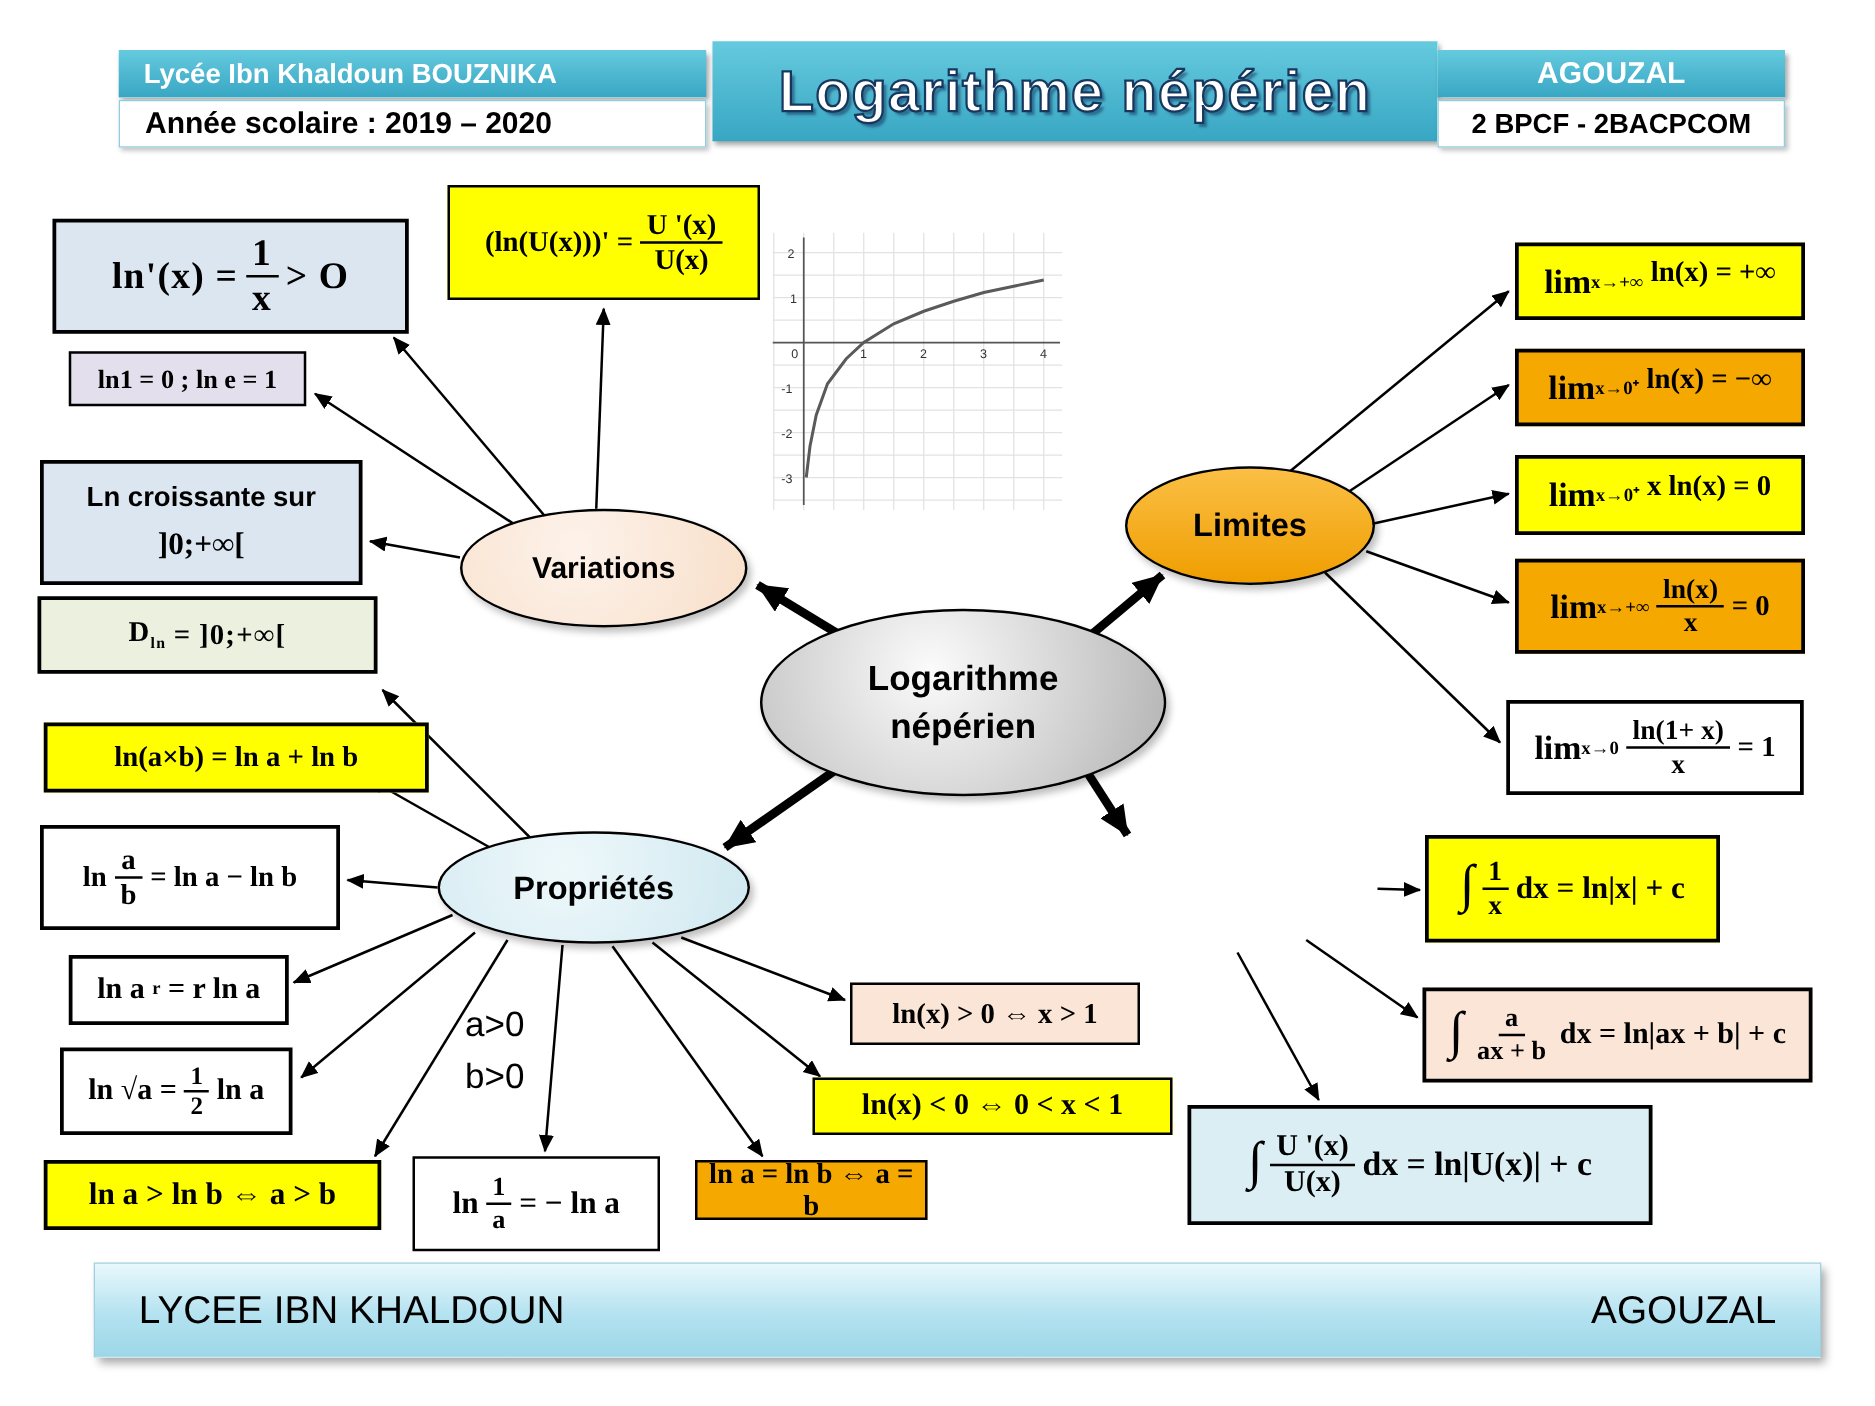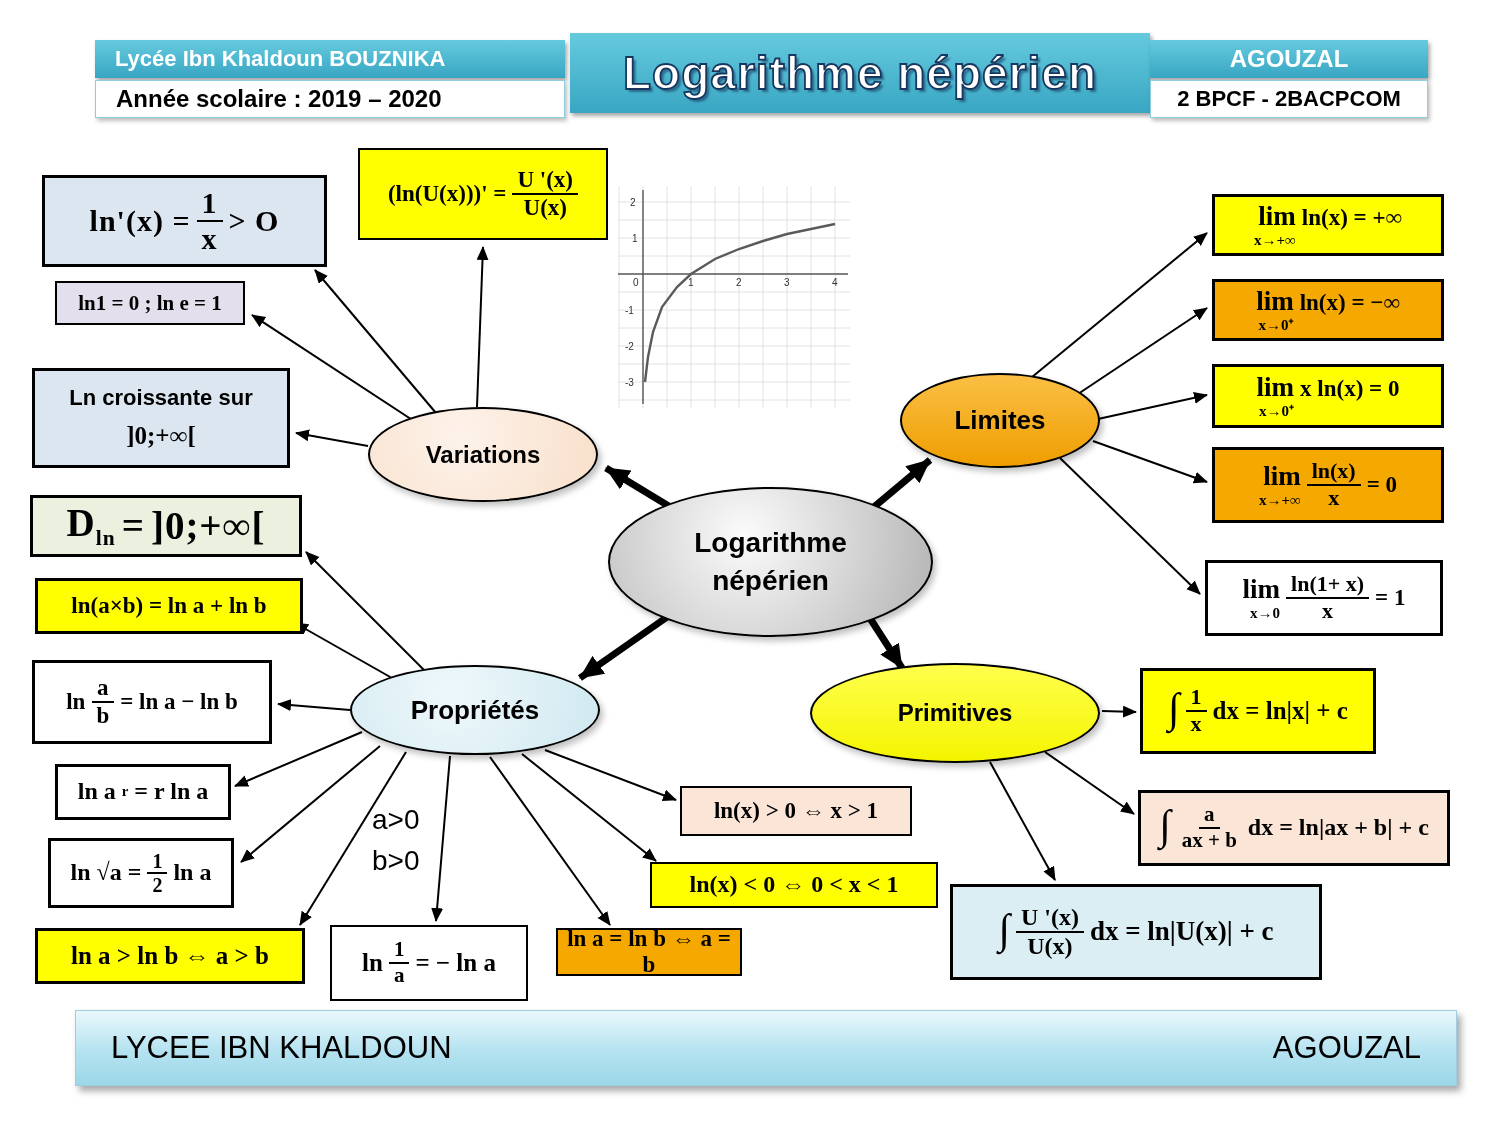--- a/index.html
+++ b/index.html
@@ -19,21 +19,21 @@
   .aqua{background:#DAEEF3}
   .lav{background:#E4DFEC}
   .green{background:#EBF1DE}
 
   .frac{display:inline-flex;flex-direction:column;align-items:center;line-height:1.12}
   .frac .num{border-bottom:2px solid #000;padding:0 5px}
   .frac .den{padding:0 5px}
   .supr{font-size:0.62em;vertical-align:super}
   .subr{font-size:0.55em;vertical-align:sub}
 
-  .limgrp{display:inline-flex;flex-direction:column;align-items:flex-end;line-height:1}
+  .limgrp{display:inline-flex;flex-direction:row;align-items:center;line-height:1}
   .limword{font-size:27px}
   .limsub{font-size:15px;margin-top:3px}
   .lim-expr{font-size:23px;transform:translateY(-7px)}
   .int{font-size:42px;font-weight:normal;line-height:1;transform:translateY(-3px)}
 
   .ellipse{position:absolute;border:2px solid #000;border-radius:50%;display:flex;flex-direction:column;
            align-items:center;justify-content:center;font-weight:bold;z-index:3;
            box-shadow:3px 4px 6px rgba(0,0,0,.25);text-align:center}
   .ell-variations{left:368px;top:407px;width:230px;height:95px;font-size:24px;
                   background:radial-gradient(circle at 40% 30%,#fdf2ea,#f8dfc9)}
@@ -124,21 +124,20 @@
     </g>
   </svg>
 
   <div class="ellipse ell-center">
     <span>Logarithme</span>
     <span>népérien</span>
   </div>
   <div class="ellipse ell-variations">Variations</div>
   <div class="ellipse ell-limites">Limites</div>
   <div class="ellipse ell-proprietes">Propriétés</div>
-  <div class="ellipse ell-primitives">Primitives</div>
 
   <div class="fbox blue" style="left:42px;top:175px;width:285px;height:92px;font-size:30px;letter-spacing:1px">
     <span>ln'(x) =</span>
     <span class="frac">
       <span class="num">1</span>
       <span class="den">x</span>
     </span>
     <span>&gt; O</span>
   </div>
 
@@ -241,27 +240,27 @@
       <span class="limword">lim</span>
       <span class="limsub">x→0</span>
     </span>
     <span class="frac" style="font-size:22px">
       <span class="num">ln(1+ x)</span>
       <span class="den">x</span>
     </span>
     <span style="font-size:23px">= 1</span>
   </div>
 
-  <div class="fbox green" style="left:30px;top:495px;width:272px;height:62px;font-size:39px;letter-spacing:1px">
+  <div class="fbox green" style="left:30px;top:477px;width:272px;height:62px;font-size:23px;letter-spacing:1px">
     <span><span>D</span><span class="subr">ln</span></span>
     <span>=</span>
     <span>]0;+∞[</span>
   </div>
 
-  <div class="fbox yellow" style="left:35px;top:578px;width:268px;height:56px;font-size:23px">ln(a×b) = ln a + ln b</div>
+  <div class="fbox yellow" style="left:35px;top:578px;width:308px;height:56px;font-size:23px">ln(a×b) = ln a + ln b</div>
 
   <div class="fbox" style="left:32px;top:660px;width:240px;height:84px;font-size:23px">
     <span>ln</span>
     <span class="frac">
       <span class="num">a</span>
       <span class="den">b</span>
     </span>
     <span>= ln a − ln b</span>
   </div>
 

